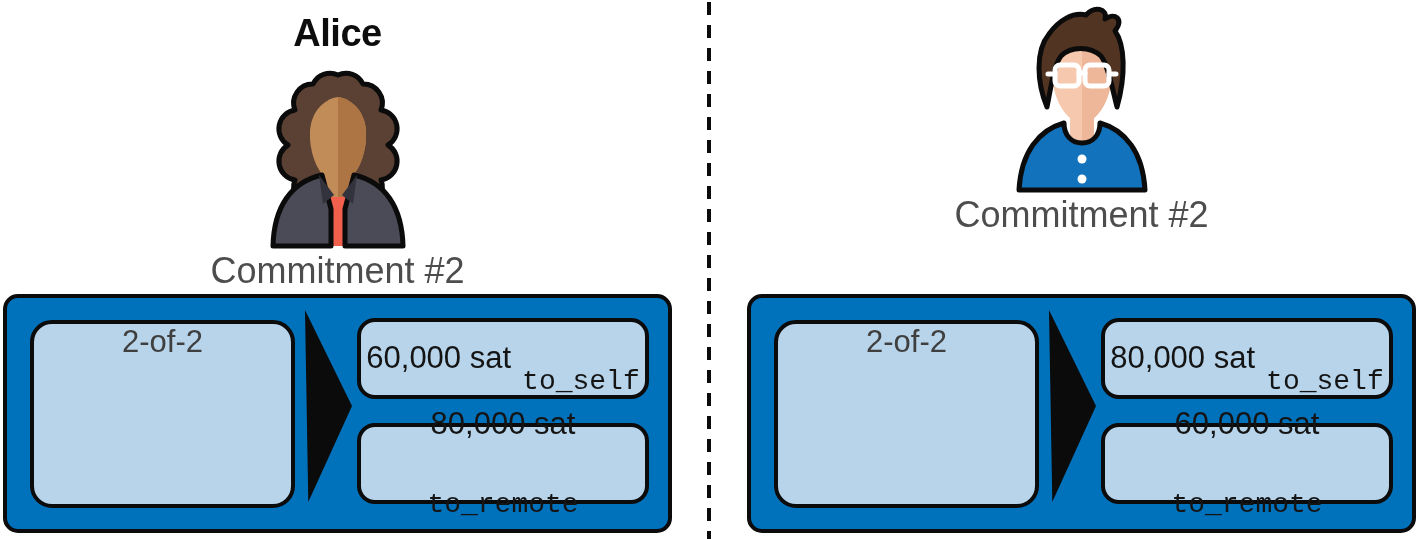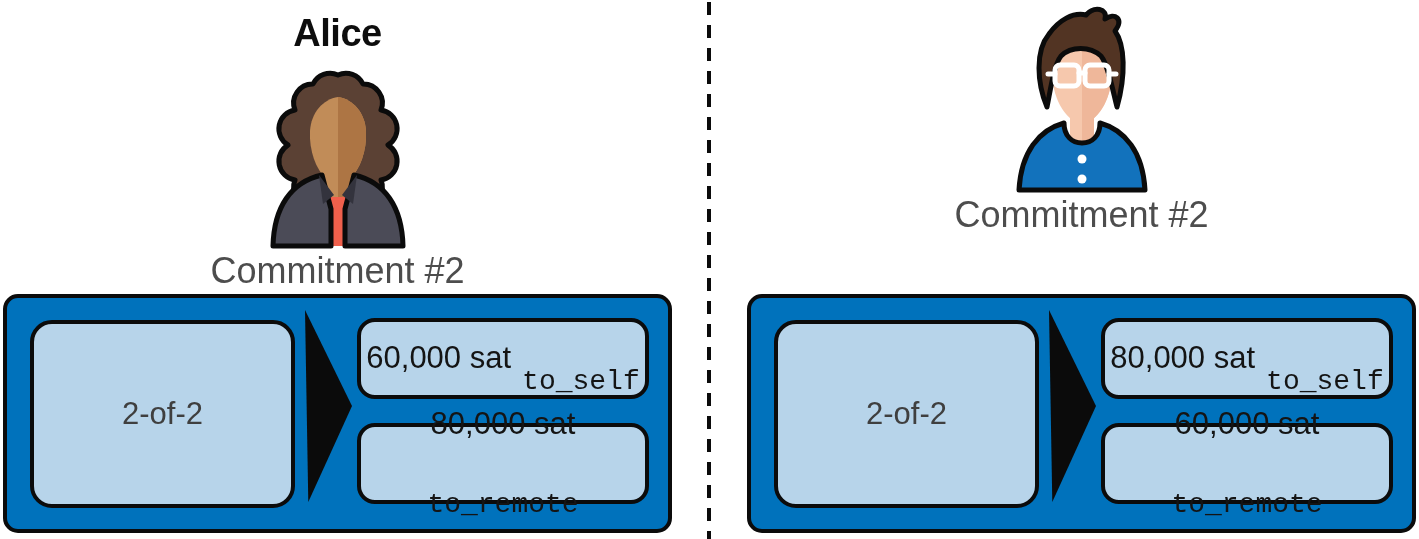--- a/index.html
+++ b/index.html
@@ -30,21 +30,21 @@
   .txbox{
     position:absolute;top:294px;height:239px;width:669px;box-sizing:border-box;
     background:var(--box-blue);border:4px solid var(--outline-black);border-radius:15px;
   }
   #panel-alice .txbox{left:3px;}
   #panel-bob .txbox{left:37px;}
 
   .inputbox{
     position:absolute;left:23px;top:22px;width:265px;height:188px;box-sizing:border-box;
     background:var(--box-light-blue);border:4px solid var(--outline-black);border-radius:22px;
-    display:flex;align-items:center;justify-content:center;
+    display:flex;justify-content:center;
     font-size:31px;color:var(--input-text-gray);
   }
   .arrow{
     position:absolute;left:298px;top:12px;width:47px;height:192px;
     background:var(--outline-black);
     clip-path:polygon(0% 0%,100% 50%,7% 100%);
   }
   .outputs{
     position:absolute;left:350px;top:20px;width:292px;height:186px;
     display:flex;flex-direction:column;gap:24px;

